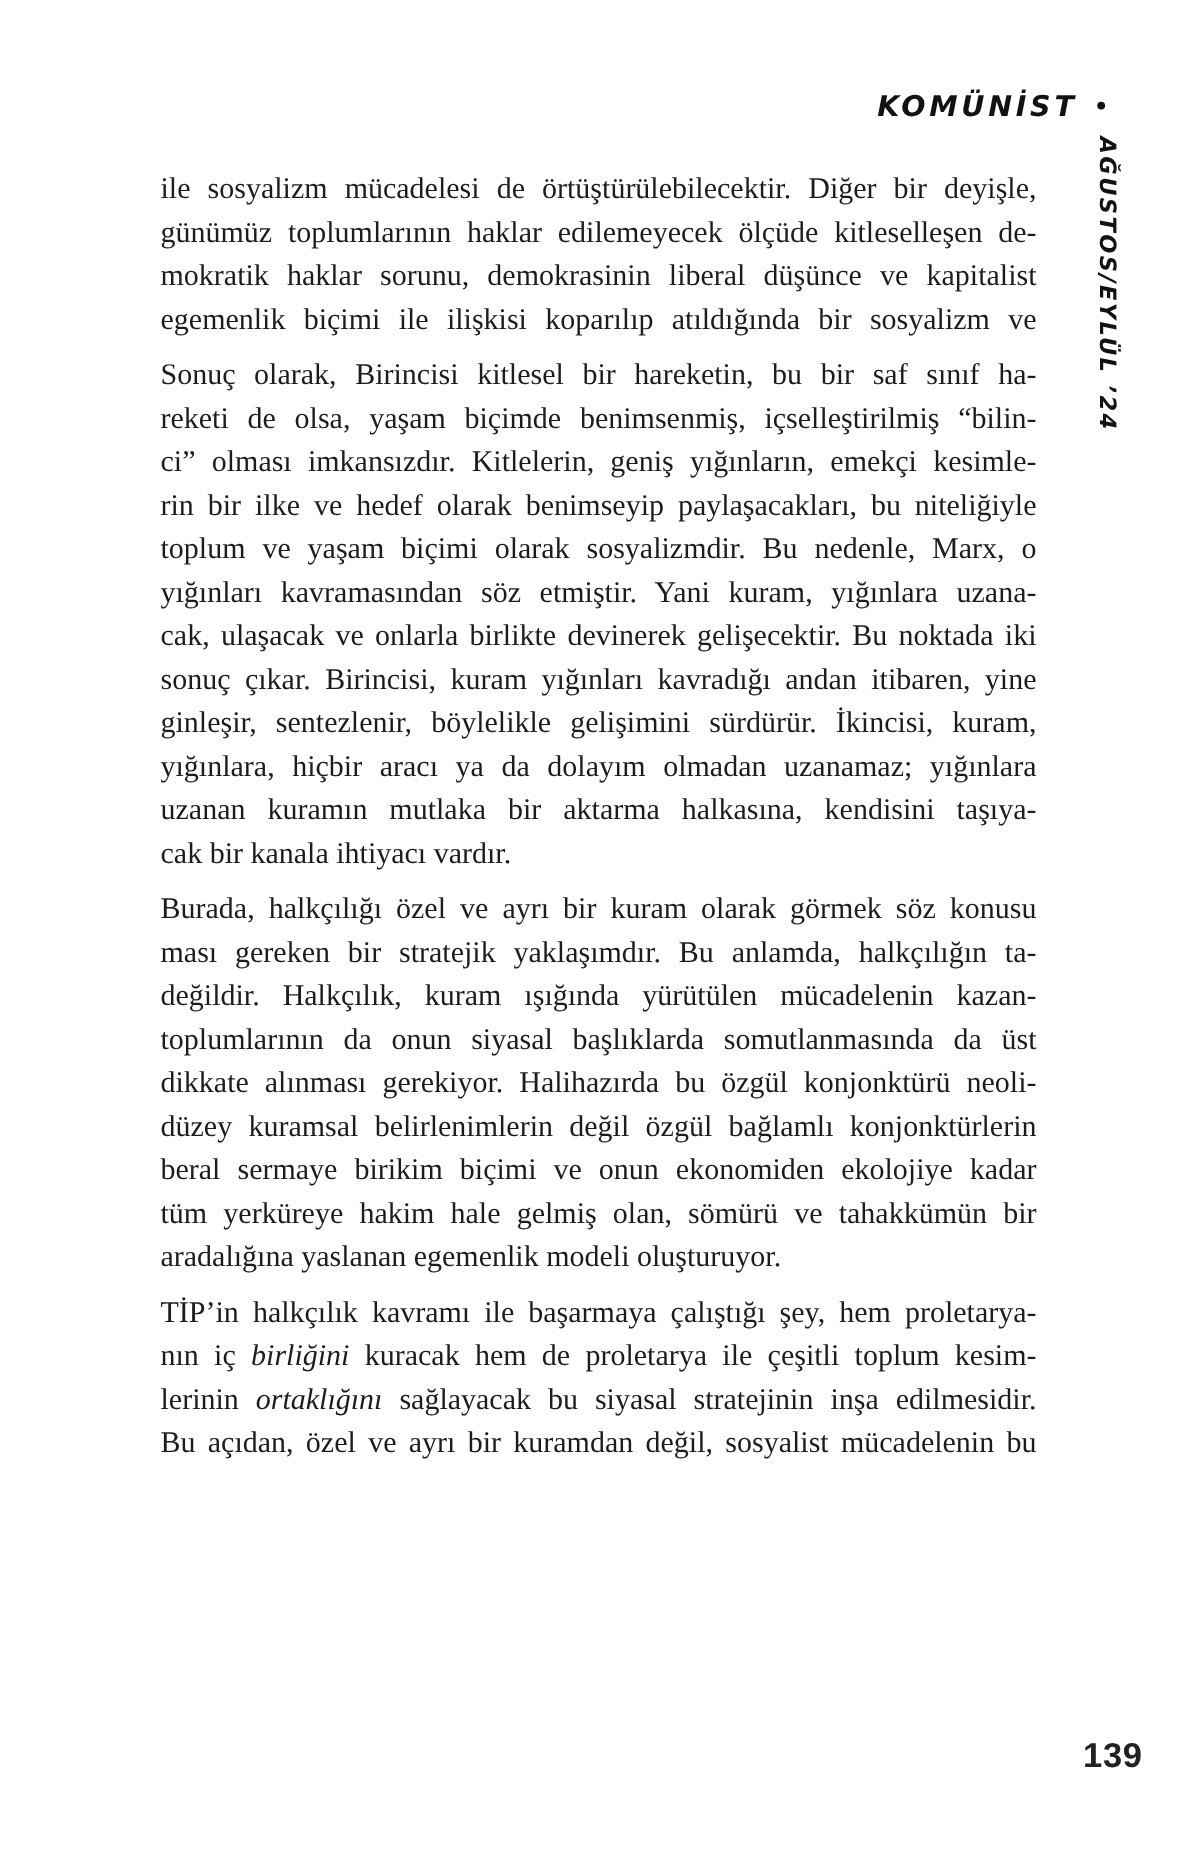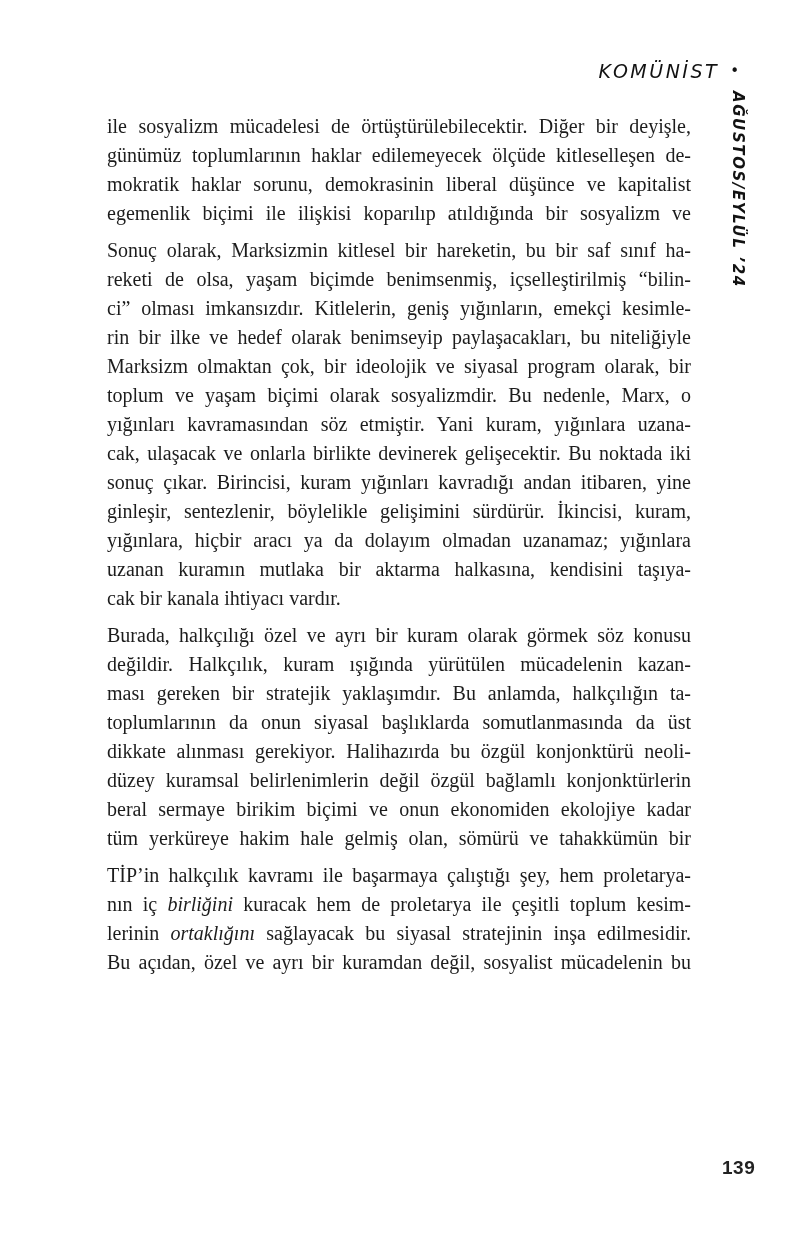--- a/index.html
+++ b/index.html
@@ -17,21 +17,21 @@
   }
   
   .masthead {
     position: absolute;
     top: 60px;
     right: 59px;
     display: flex;
     align-items: center;
     gap: 11px;
     font-family: "DejaVu Sans", sans-serif;
-    font-weight: normal;
+    font-weight: bold;
     font-style: italic;
     font-size: 19px;
     letter-spacing: 2.5px;
     color: #121212;
     white-space: nowrap;
   }
   .masthead .bullet {
     font-style: normal;
     letter-spacing: 0;
     font-size: 15px;
@@ -77,21 +77,21 @@
   .line em {
     font-style: italic;
   }
   
   .page-number {
     position: absolute;
     left: 722px;
     top: 1157px;
     font-family: "Liberation Sans", sans-serif;
     font-weight: bold;
-    font-size: 19px;
+    font-size: 23px;
     letter-spacing: 0.5px;
     color: #222222;
   }
 </style>
 </head>
 <body>
 
 <div class="page">
 
   <div class="masthead">
@@ -102,43 +102,43 @@
   <div class="issue-date">AĞUSTOS/EYLÜL ’24</div>
 
   <div class="article-body">
       <div class="paragraph">
         <div class="line">ile sosyalizm mücadelesi de örtüştürülebilecektir. Diğer bir deyişle,</div>
         <div class="line">günümüz toplumlarının haklar edilemeyecek ölçüde kitleselleşen de-</div>
         <div class="line">mokratik haklar sorunu, demokrasinin liberal düşünce ve kapitalist</div>
         <div class="line">egemenlik biçimi ile ilişkisi koparılıp atıldığında bir sosyalizm ve</div>
       </div>
       <div class="paragraph">
-        <div class="line">Sonuç olarak, Marksizmin kitlesel bir hareketin, bu bir saf sınıf ha-</div>
+        <div class="line">Sonuç olarak, Birincisi kitlesel bir hareketin, bu bir saf sınıf ha-</div>
         <div class="line">reketi de olsa, yaşam biçimde benimsenmiş, içselleştirilmiş “bilin-</div>
         <div class="line">ci” olması imkansızdır. Kitlelerin, geniş yığınların, emekçi kesimle-</div>
         <div class="line">rin bir ilke ve hedef olarak benimseyip paylaşacakları, bu niteliğiyle</div>
-        <div class="line">Marksizm olmaktan çok, bir ideolojik ve siyasal program olarak, bir</div>
         <div class="line">toplum ve yaşam biçimi olarak sosyalizmdir. Bu nedenle, Marx, o</div>
         <div class="line">yığınları kavramasından söz etmiştir. Yani kuram, yığınlara uzana-</div>
         <div class="line">cak, ulaşacak ve onlarla birlikte devinerek gelişecektir. Bu noktada iki</div>
         <div class="line">sonuç çıkar. Birincisi, kuram yığınları kavradığı andan itibaren, yine</div>
         <div class="line">ginleşir, sentezlenir, böylelikle gelişimini sürdürür. İkincisi, kuram,</div>
         <div class="line">yığınlara, hiçbir aracı ya da dolayım olmadan uzanamaz; yığınlara</div>
         <div class="line">uzanan kuramın mutlaka bir aktarma halkasına, kendisini taşıya-</div>
         <div class="line para-end">cak bir kanala ihtiyacı vardır.</div>
       </div>
       <div class="paragraph">
         <div class="line">Burada, halkçılığı özel ve ayrı bir kuram olarak görmek söz konusu</div>
+        <div class="line">ması gereken bir stratejik yaklaşımdır. Bu anlamda, halkçılığın ta-</div>
         <div class="line">değildir. Halkçılık, kuram ışığında yürütülen mücadelenin kazan-</div>
-        <div class="line">ması gereken bir stratejik yaklaşımdır. Bu anlamda, halkçılığın ta-</div>
         <div class="line">toplumlarının da onun siyasal başlıklarda somutlanmasında da üst</div>
         <div class="line">dikkate alınması gerekiyor. Halihazırda bu özgül konjonktürü neoli-</div>
         <div class="line">düzey kuramsal belirlenimlerin değil özgül bağlamlı konjonktürlerin</div>
         <div class="line">beral sermaye birikim biçimi ve onun ekonomiden ekolojiye kadar</div>
         <div class="line">tüm yerküreye hakim hale gelmiş olan, sömürü ve tahakkümün bir</div>
+        <div class="line para-end">aradalığına yaslanan egemenlik modeli oluşturuyor.</div>
       </div>
       <div class="paragraph">
         <div class="line">TİP’in halkçılık kavramı ile başarmaya çalıştığı şey, hem proletarya-</div>
         <div class="line">nın iç <em>birliğini</em> kuracak hem de proletarya ile çeşitli toplum kesim-</div>
         <div class="line">lerinin <em>ortaklığını</em> sağlayacak bu siyasal stratejinin inşa edilmesidir.</div>
         <div class="line">Bu açıdan, özel ve ayrı bir kuramdan değil, sosyalist mücadelenin bu</div>
       </div>
     </div>
 
   <div class="page-number">139</div>

